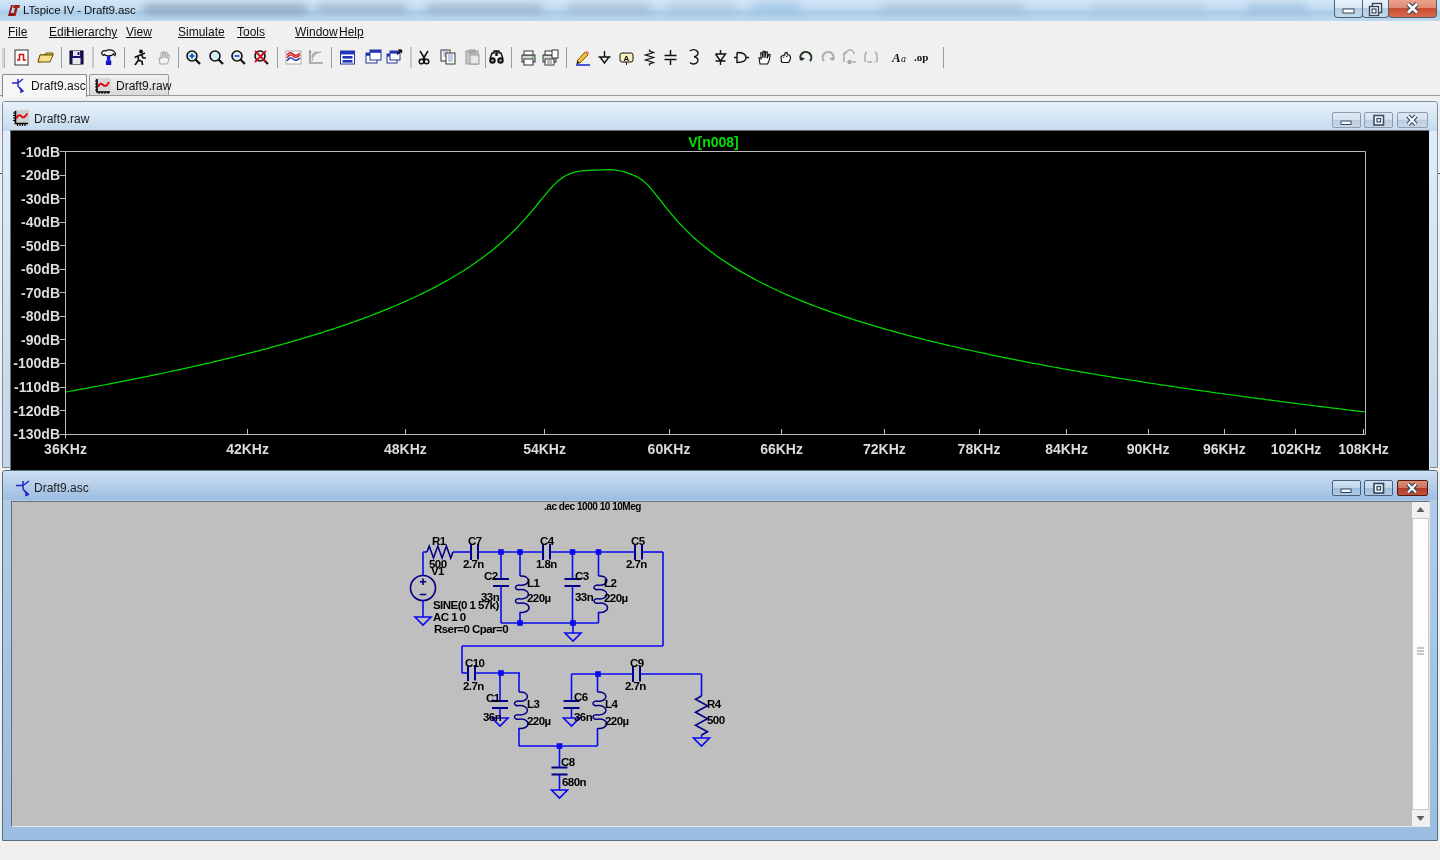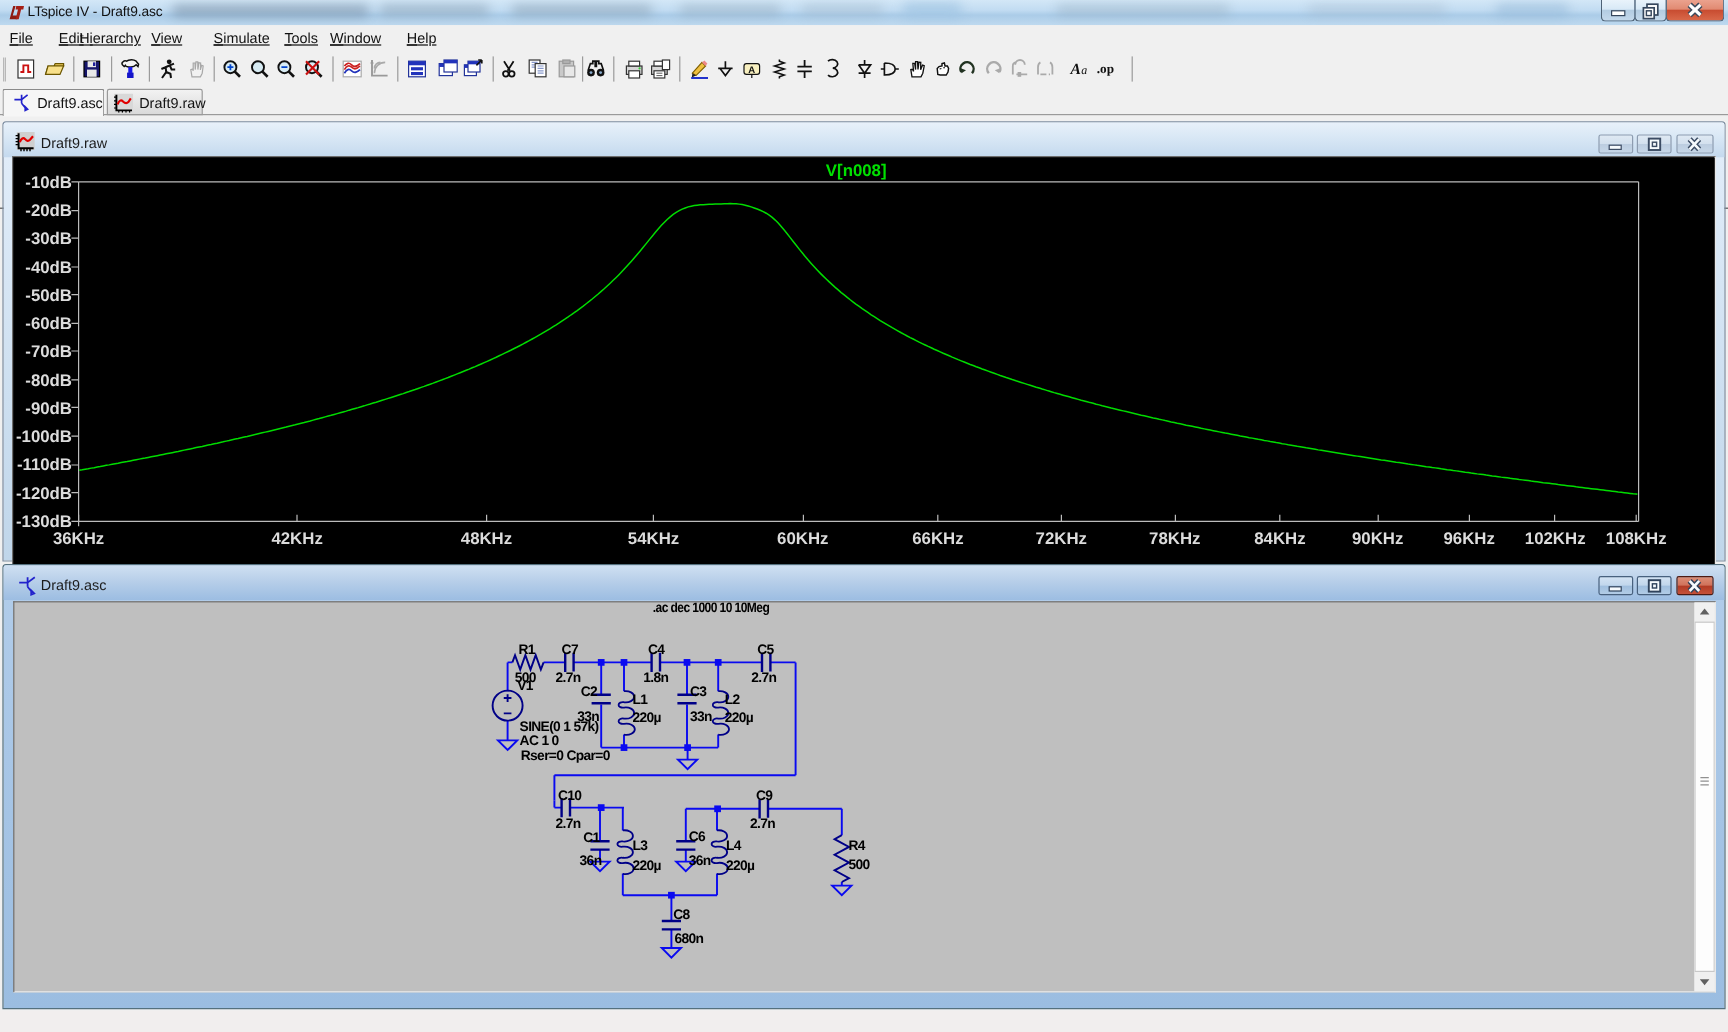--- a/index.html
+++ b/index.html
@@ -95,21 +95,21 @@
   </div>
 </div>
 
 <div id="menubar">
   <span style="left:8px"><u>F</u>ile</span>
   <span style="left:49px"><u>E</u>dit</span>
   <span style="left:66px">H<u>i</u>erarchy</span>
   <span style="left:126px"><u>V</u>iew</span>
   <span style="left:178px"><u>S</u>imulate</span>
   <span style="left:237px"><u>T</u>ools</span>
-  <span style="left:275px"><u>W</u>indow</span>
+  <span style="left:295px"><u>W</u>indow</span>
   <span style="left:339px"><u>H</u>elp</span>
 </div>
 
 <div id="toolbar">
 <svg class="abs" style="left:0;top:0" width="960" height="31" viewBox="0 0 960 31" id="tbicons">
       <path d="M3 6 V26 M4.5 6 V26" stroke="#b8b8b8" stroke-width="1"></path>
       <rect x="61" y="5" width="1" height="21" fill="#9b9b9b"></rect>
       <rect x="92.5" y="5" width="1" height="21" fill="#9b9b9b"></rect>
       <rect x="124" y="5" width="1" height="21" fill="#9b9b9b"></rect>
       <rect x="178" y="5" width="1" height="21" fill="#9b9b9b"></rect>

